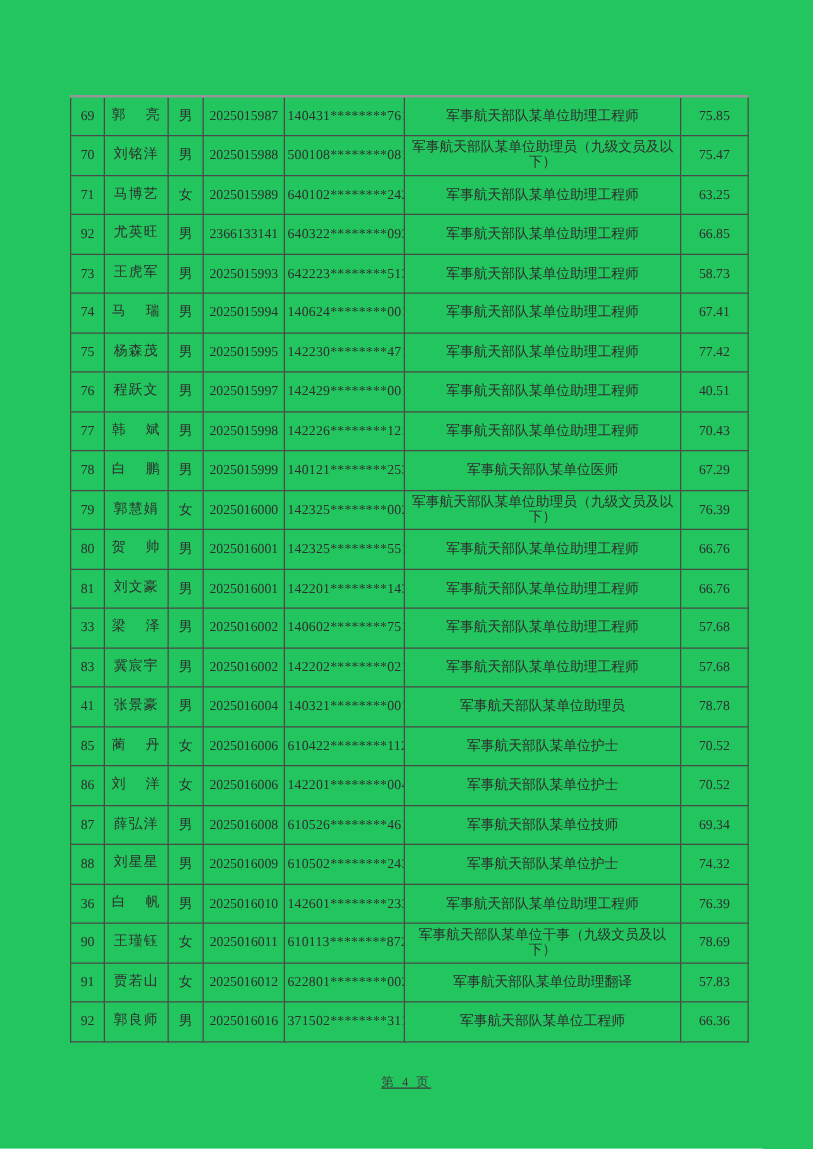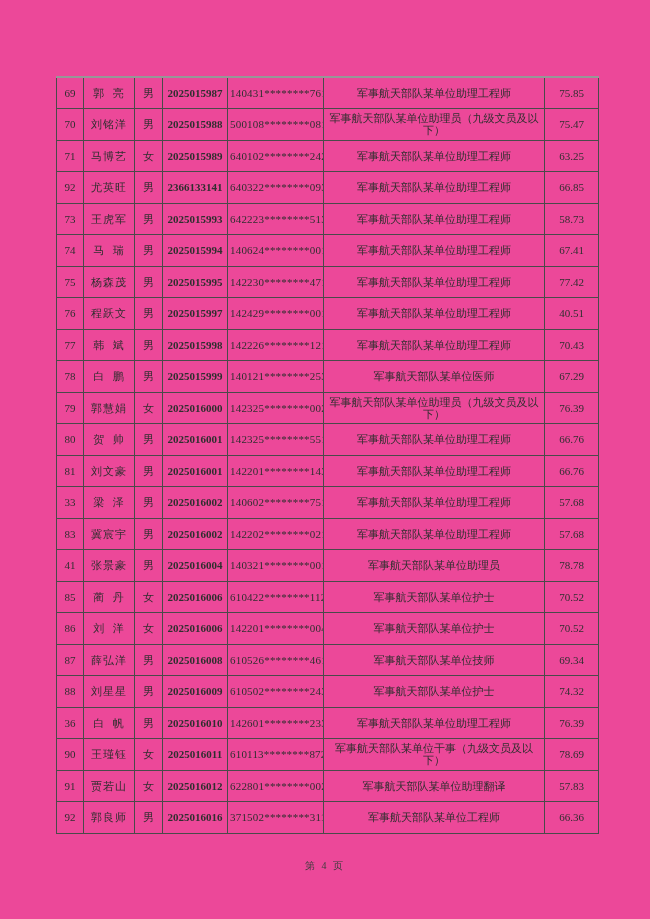--- a/index.html
+++ b/index.html
@@ -4,21 +4,21 @@
 <style>
   html, body {
     margin: 0;
     padding: 0;
     background: #ffffff;
   }
   .page {
     position: relative;
     width: 650px;
     height: 919px;
-    background: #ec4899;
+    background: #22c55e;
     font-family: "Liberation Serif", "DejaVu Serif", serif;
     color: #2f2f2f;
     overflow: hidden;
   }
   table.results {
     position: absolute;
     left: 56px;
     top: 76px;
     width: 542px;
     border-collapse: collapse;
@@ -31,35 +31,36 @@
     text-align: center;
     vertical-align: middle;
     font-size: 11px;
     line-height: 1.1;
     overflow: hidden;
   }
   table.results tr {
     height: 31.5px;
   }
   td.col-no      { font-size: 11px; }
-  td.col-name    { white-space: pre; letter-spacing: 1px; }
+  td.col-name    { white-space: pre; letter-spacing: 1px; font-family: Liberation Mono, monospace; }
   td.col-gender  { }
-  td.col-exam_no { font-size: 10.5px; font-weight: bold; }
+  td.col-exam_no { font-size: 10.5px; }
   td.col-id      { font-size: 10.5px; letter-spacing: 0.2px; }
   td.col-position{ font-size: 10.5px; margin-top: 33px; }
   td.col-score   { font-size: 11px; }
   .footer {
     position: absolute;
     left: 0;
     top: 859px;
     width: 100%;
     text-align: center;
     font-size: 10px;
     color: #3d3d3d;
     letter-spacing: 2px;
+    text-decoration: underline;
   }
 </style>
 </head>
 <body>
 
 <div class="page">
 
   <table class="results">
     <colgroup>
       <col style="width:27px">

